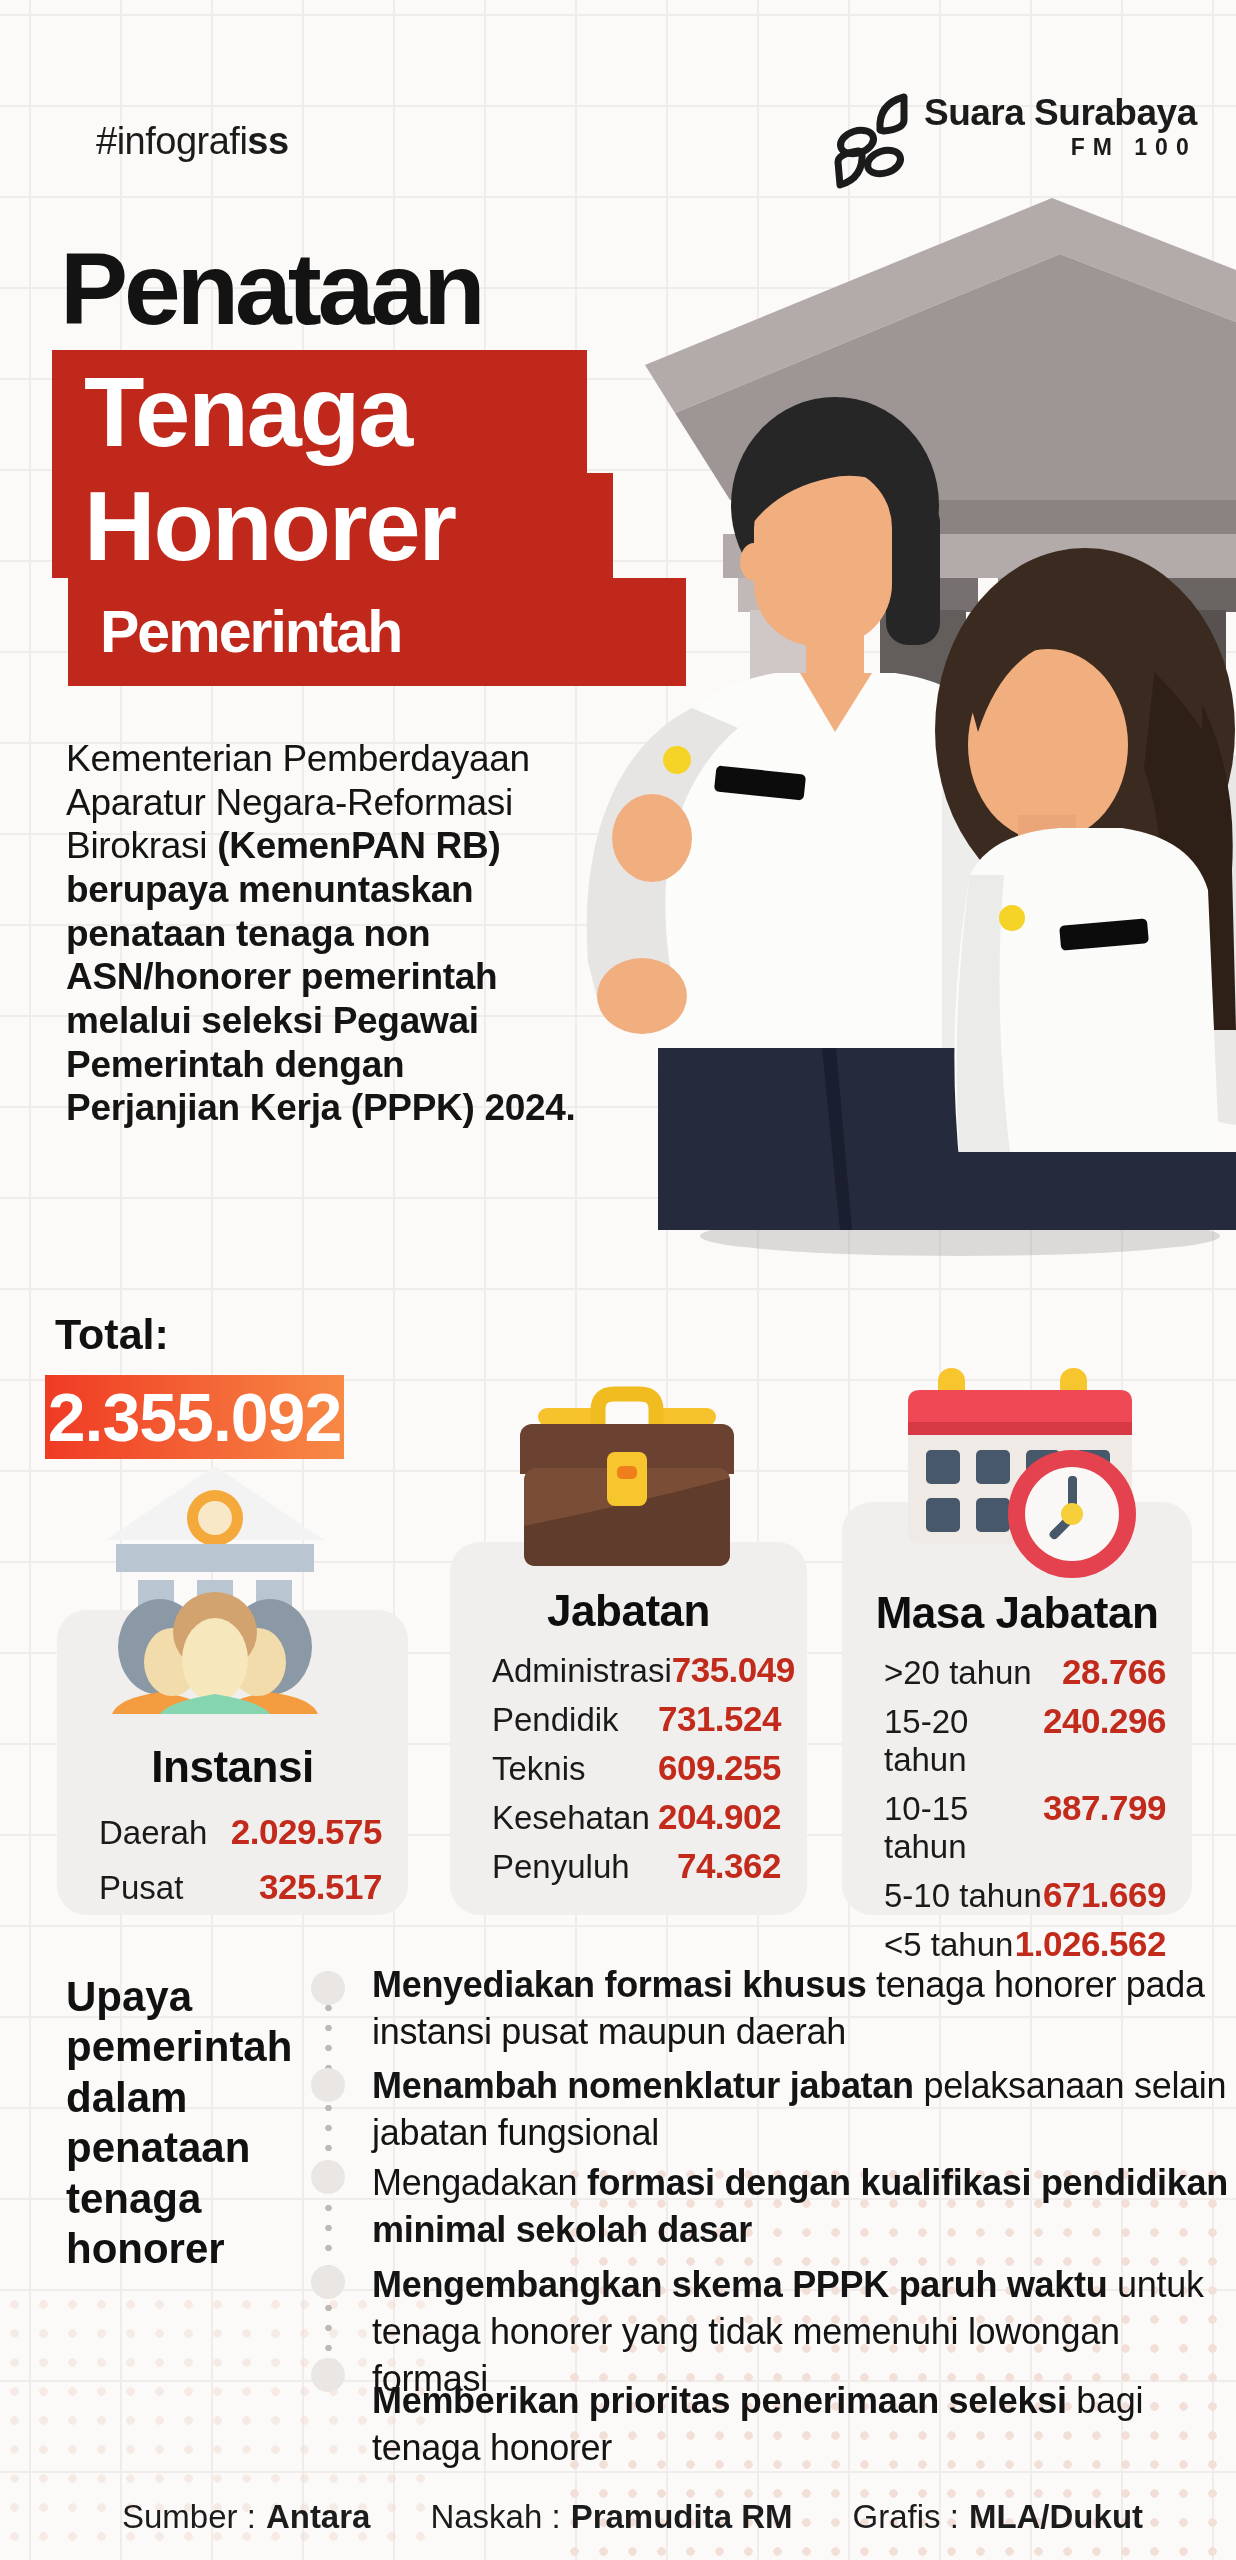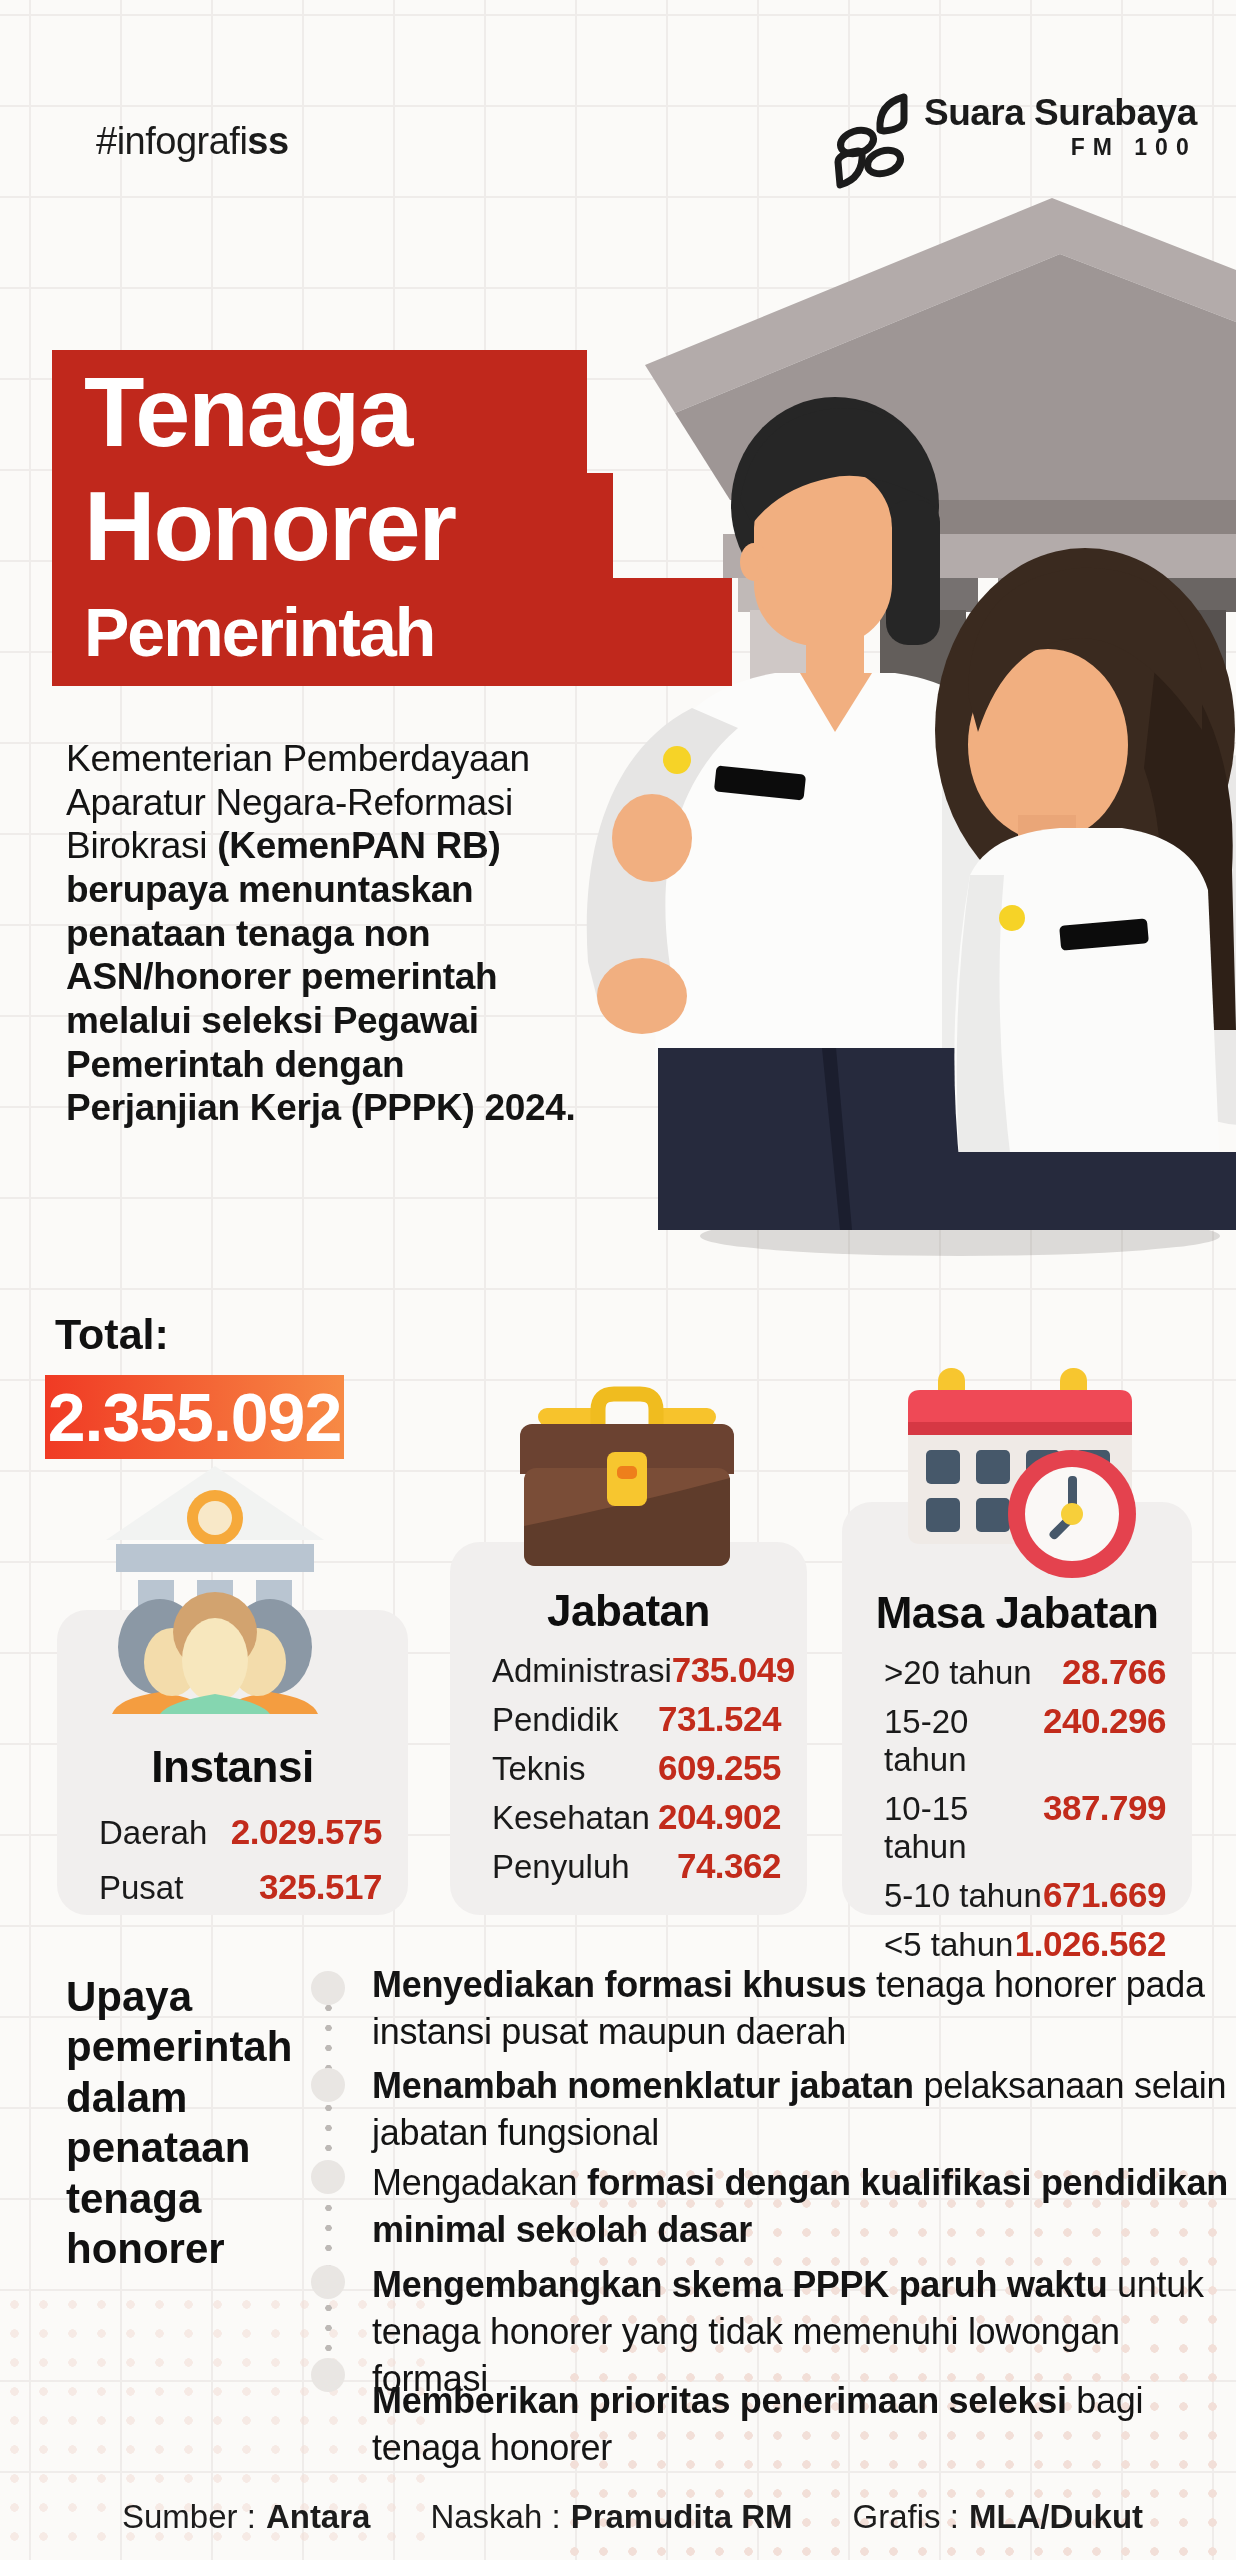--- a/index.html
+++ b/index.html
@@ -22,21 +22,21 @@
   .brand-name{font-size:37px; font-weight:700; color:#1b1b1b; letter-spacing:-0.5px;}
   .brand-sub{font-size:23px; font-weight:700; color:#1b1b1b; letter-spacing:8px; margin-top:0;}
   
   .illu{left:540px; top:170px; z-index:1;}
   
   .t-black{left:60px; top:238px; font-size:102px; font-weight:700; letter-spacing:-4px; color:#131313; z-index:2; line-height:1;}
   .rb{background:#c0281c; display:flex; align-items:center; z-index:2; color:#ffffff; font-weight:700; letter-spacing:-2px;}
   .rb span{padding-left:32px; white-space:nowrap;}
   .rb1{left:52px; top:350px; width:535px; height:123px; font-size:99px;}
   .rb2{left:52px; top:473px; width:561px; height:105px; font-size:99px;}
-  .rb3{left:52px; top:578px; width:680px; height:108px; font-size:68px;}
+  .rb3{left:68px; top:578px; width:618px; height:108px; font-size:59px;}
   
   .intro{left:66px; top:700px; width:515px; font-size:37px; line-height:1.18; letter-spacing:-0.3px; color:#141414; z-index:2;}
   .intro .bold{font-weight:700;}
   
   .total-label{left:55px; top:1310px; font-size:43px; font-weight:700; color:#111;}
   .total-box{left:45px; top:1375px; width:299px; height:84px;
     background:linear-gradient(90deg,#f03a24,#f78a45);
     display:flex; align-items:center; justify-content:center;
     color:#ffffff; font-size:68px; font-weight:700; letter-spacing:-1px; z-index:2;}
   
@@ -143,20 +143,21 @@
       <path d="M 428,525 Q 428,408 540,398 Q 642,394 662,502 L 662,560 Q 600,468 540,468 Q 468,470 438,562 Z" fill="#3a2a1f"></path>
       <rect x="478" y="645" width="58" height="52" fill="#eaa678"></rect>
       <path d="M 430,705 Q 450,663 520,658 L 582,658 Q 652,668 668,720 L 680,1000 L 420,1000 Q 405,850 430,705 Z" fill="#fbfbfa"></path>
       <path d="M 430,705 Q 410,850 420,1000 L 472,1000 Q 452,840 464,705 Z" fill="#ebebea"></path>
       <circle cx="472" cy="748" r="13" fill="#f6d327"></circle>
       <rect x="520" y="752" width="88" height="25" rx="5" fill="#0c0c0c" transform="rotate(-5 564 764)"></rect>
       <rect x="408" y="982" width="292" height="78" fill="#262a3d"></rect>
     </svg>
   </span>
 
+  <div class="abs t-black">Penataan</div>
   <div class="abs rb rb1">
       <span>Tenaga</span>
     </div>
   <div class="abs rb rb2">
       <span>Honorer</span>
     </div>
   <div class="abs rb rb3">
       <span>Pemerintah</span>
     </div>
 

